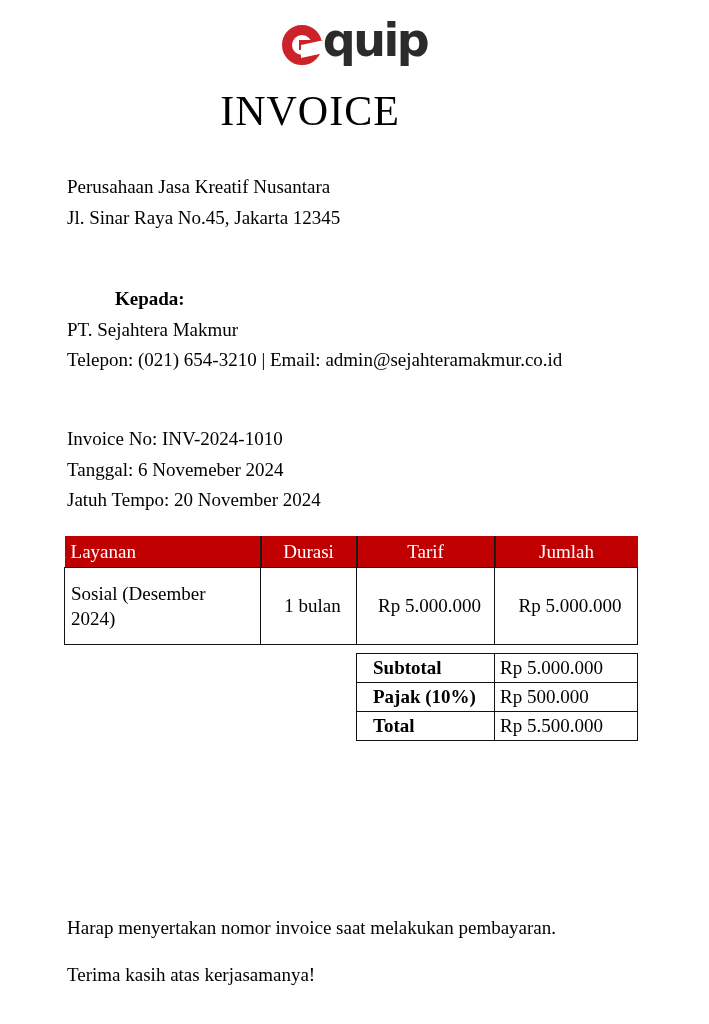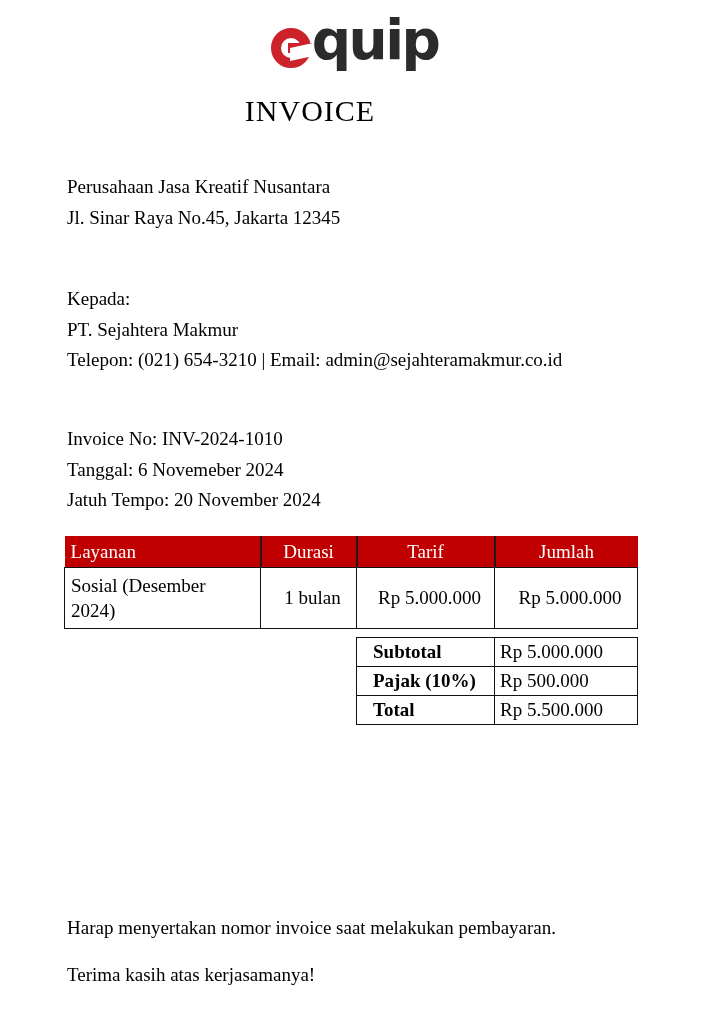--- a/index.html
+++ b/index.html
@@ -65,51 +65,52 @@
     width: 22px;
     height: 13px;
     background: #ffffff;
     transform: skewY(-12deg);
     transform-origin: left top;
   }
   .logo-text {
     display: inline-block;
     font-family: "DejaVu Sans", sans-serif;
     font-weight: bold;
-    font-size: 55px;
+    font-size: 46px;
     letter-spacing: -2.5px;
     color: #2b2b2b;
     vertical-align: baseline;
   }
 
   
   .doc-title {
     position: absolute;
     top: 89px;
     left: 0;
     width: 620px;
     text-align: center;
-    font-size: 30px;
+    font-size: 42px;
     letter-spacing: 1px;
     line-height: 44px;
   }
 
   
   .block {
     position: absolute;
     left: 67px;
     width: 600px;
     font-size: 19px;
     line-height: 30.5px;
   }
   .block .line {
     white-space: nowrap;
   }
   .bold {
-    font-weight: normal;
+    font-weight: bold;
+    margin-left: 48px;
   }
   #sender-block  { top: 172px; }
   #kepada-block  { top: 284px; }
   #meta-block    { top: 424px; }
   #payment-block { top: 737px; }
   #closing-note  { top: 913px; }
   #thanks-note   { top: 960px; }
 
   
   .table-wrap {
@@ -148,21 +149,21 @@
     margin-left: -42px;
   }
   
   .item td {
     border: 1.5px solid #111111;
     height: 52px;
     font-size: 19px;
   }
   .item td.c-desc {
     text-align: left;
-    padding: 4px 6px;
+    padding: 12px 6px;
     line-height: 25px;
   }
   .item td.c-dur,
   .item td.c-rate,
   .item td.c-amt {
     text-align: center;
     padding-left: 8px;
   }
   
   .spacer td {

